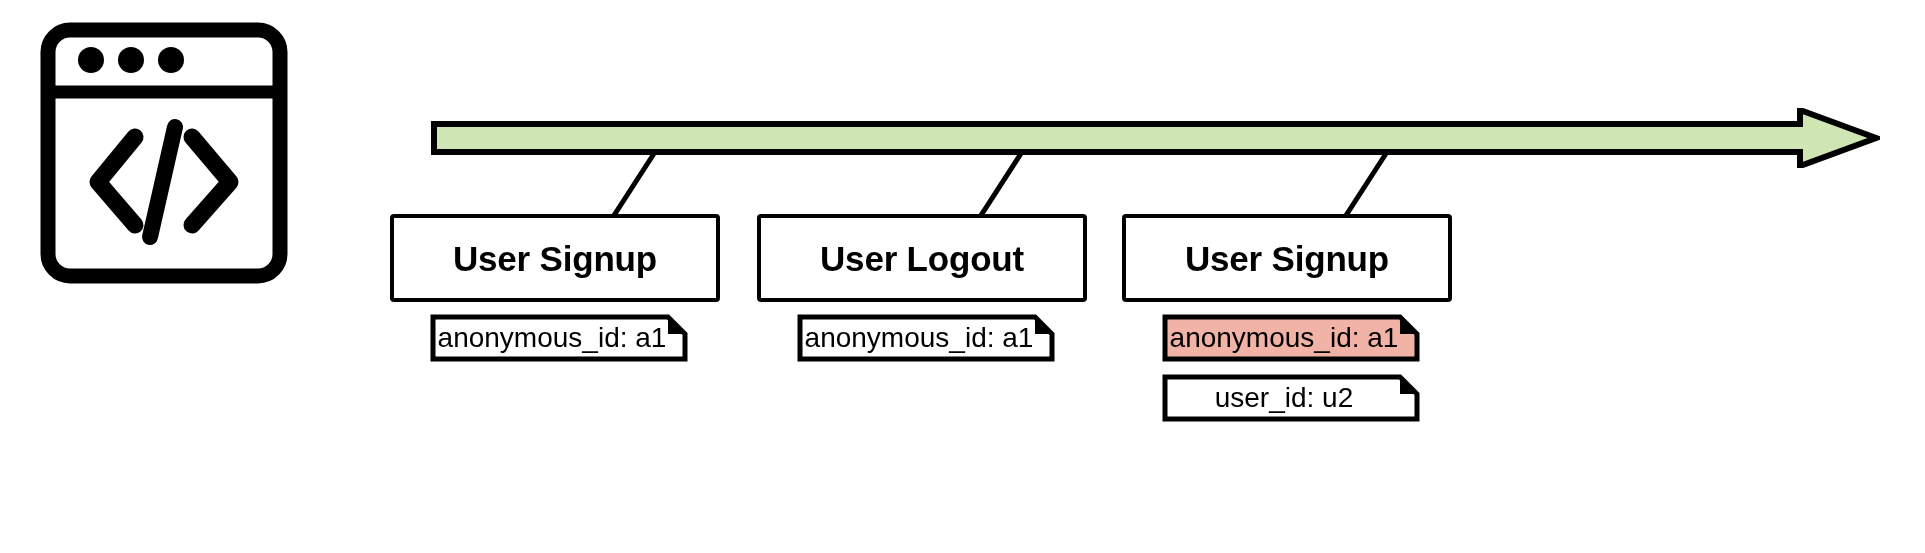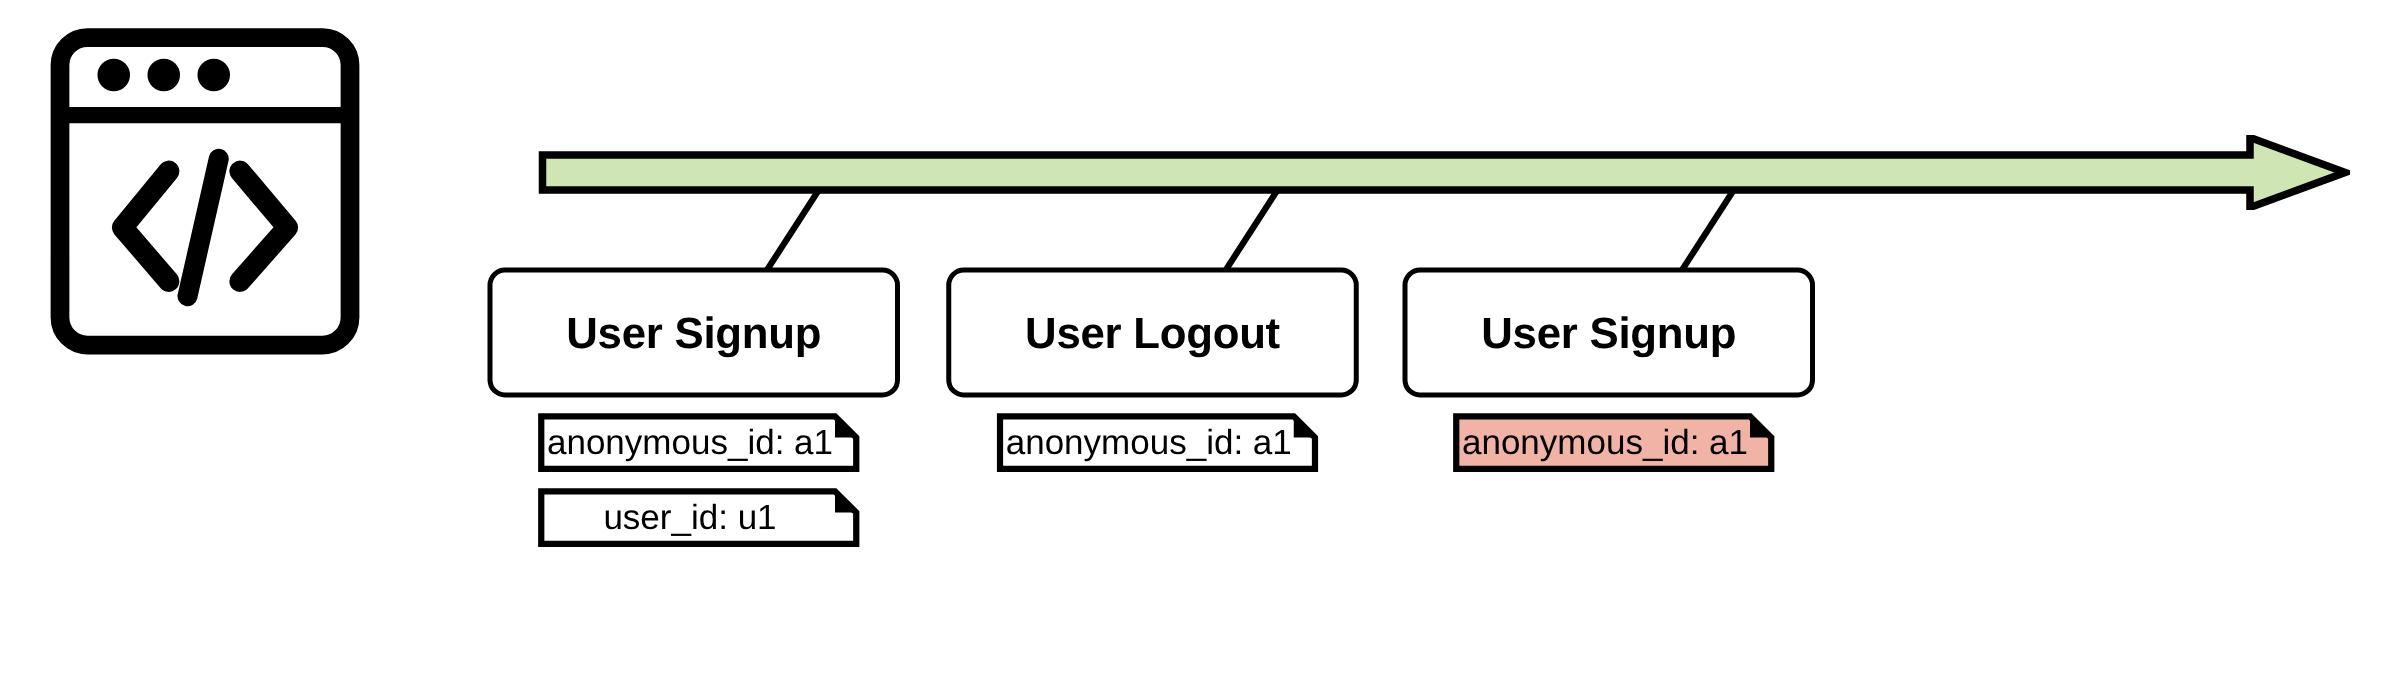--- a/index.html
+++ b/index.html
@@ -49,23 +49,23 @@
   }
 
   
   .event-group {
     position: absolute;
     top: 214px;
   }
   .event-box {
     position: relative;
     width: 330px;
-    height: 104px;
+    height: 88px;
     border: 4px solid #000000;
-    border-radius: 14px;
+    border-radius: 4px;
     background: #ffffff;
     box-sizing: border-box;
     display: flex;
     align-items: center;
     justify-content: center;
   }
   .event-title {
     font-size: 35px;
     font-weight: bold;
     color: #000000;
@@ -137,27 +137,20 @@
     <div class="event-box">
       <span class="event-title">User Signup</span>
     </div>
     <div class="note" style="width:258px;margin-left:40px;">
       <svg class="note-shape" viewBox="0 0 258 48" preserveAspectRatio="none" xmlns="http://www.w3.org/2000/svg">
         <polygon points="3,3 238,3 255,20 255,45 3,45" fill="#ffffff" stroke="#000000" stroke-width="5" stroke-linejoin="miter"></polygon>
         <polygon points="238,3 255,20 238,20" fill="#000000"></polygon>
       </svg>
       <span class="note-label">anonymous_id: a1</span>
     </div>
-    <div class="note" style="width:258px;margin-left:40px;">
-      <svg class="note-shape" viewBox="0 0 258 48" preserveAspectRatio="none" xmlns="http://www.w3.org/2000/svg">
-        <polygon points="3,3 238,3 255,20 255,45 3,45" fill="#ffffff" stroke="#000000" stroke-width="5" stroke-linejoin="miter"></polygon>
-        <polygon points="238,3 255,20 238,20" fill="#000000"></polygon>
-      </svg>
-      <span class="note-label">user_id: u1</span>
-    </div>
   </div>
 
   <div class="event-group" id="group-1" style="left:757px;">
     <div class="event-box">
       <span class="event-title">User Logout</span>
     </div>
     <div class="note" style="width:258px;margin-left:40px;">
       <svg class="note-shape" viewBox="0 0 258 48" preserveAspectRatio="none" xmlns="http://www.w3.org/2000/svg">
         <polygon points="3,3 238,3 255,20 255,45 3,45" fill="#ffffff" stroke="#000000" stroke-width="5" stroke-linejoin="miter"></polygon>
         <polygon points="238,3 255,20 238,20" fill="#000000"></polygon>
@@ -170,15 +163,22 @@
     <div class="event-box">
       <span class="event-title">User Signup</span>
     </div>
     <div class="note" style="width:258px;margin-left:40px;">
       <svg class="note-shape" viewBox="0 0 258 48" preserveAspectRatio="none" xmlns="http://www.w3.org/2000/svg">
         <polygon points="3,3 238,3 255,20 255,45 3,45" fill="#f2b3a7" stroke="#000000" stroke-width="5" stroke-linejoin="miter"></polygon>
         <polygon points="238,3 255,20 238,20" fill="#000000"></polygon>
       </svg>
       <span class="note-label">anonymous_id: a1</span>
     </div>
+    <div class="note" style="width:258px;margin-left:40px;">
+      <svg class="note-shape" viewBox="0 0 258 48" preserveAspectRatio="none" xmlns="http://www.w3.org/2000/svg">
+        <polygon points="3,3 238,3 255,20 255,45 3,45" fill="#ffffff" stroke="#000000" stroke-width="5" stroke-linejoin="miter"></polygon>
+        <polygon points="238,3 255,20 238,20" fill="#000000"></polygon>
+      </svg>
+      <span class="note-label">user_id: u2</span>
+    </div>
   </div>
 
 </div>
 
 </body></html>

